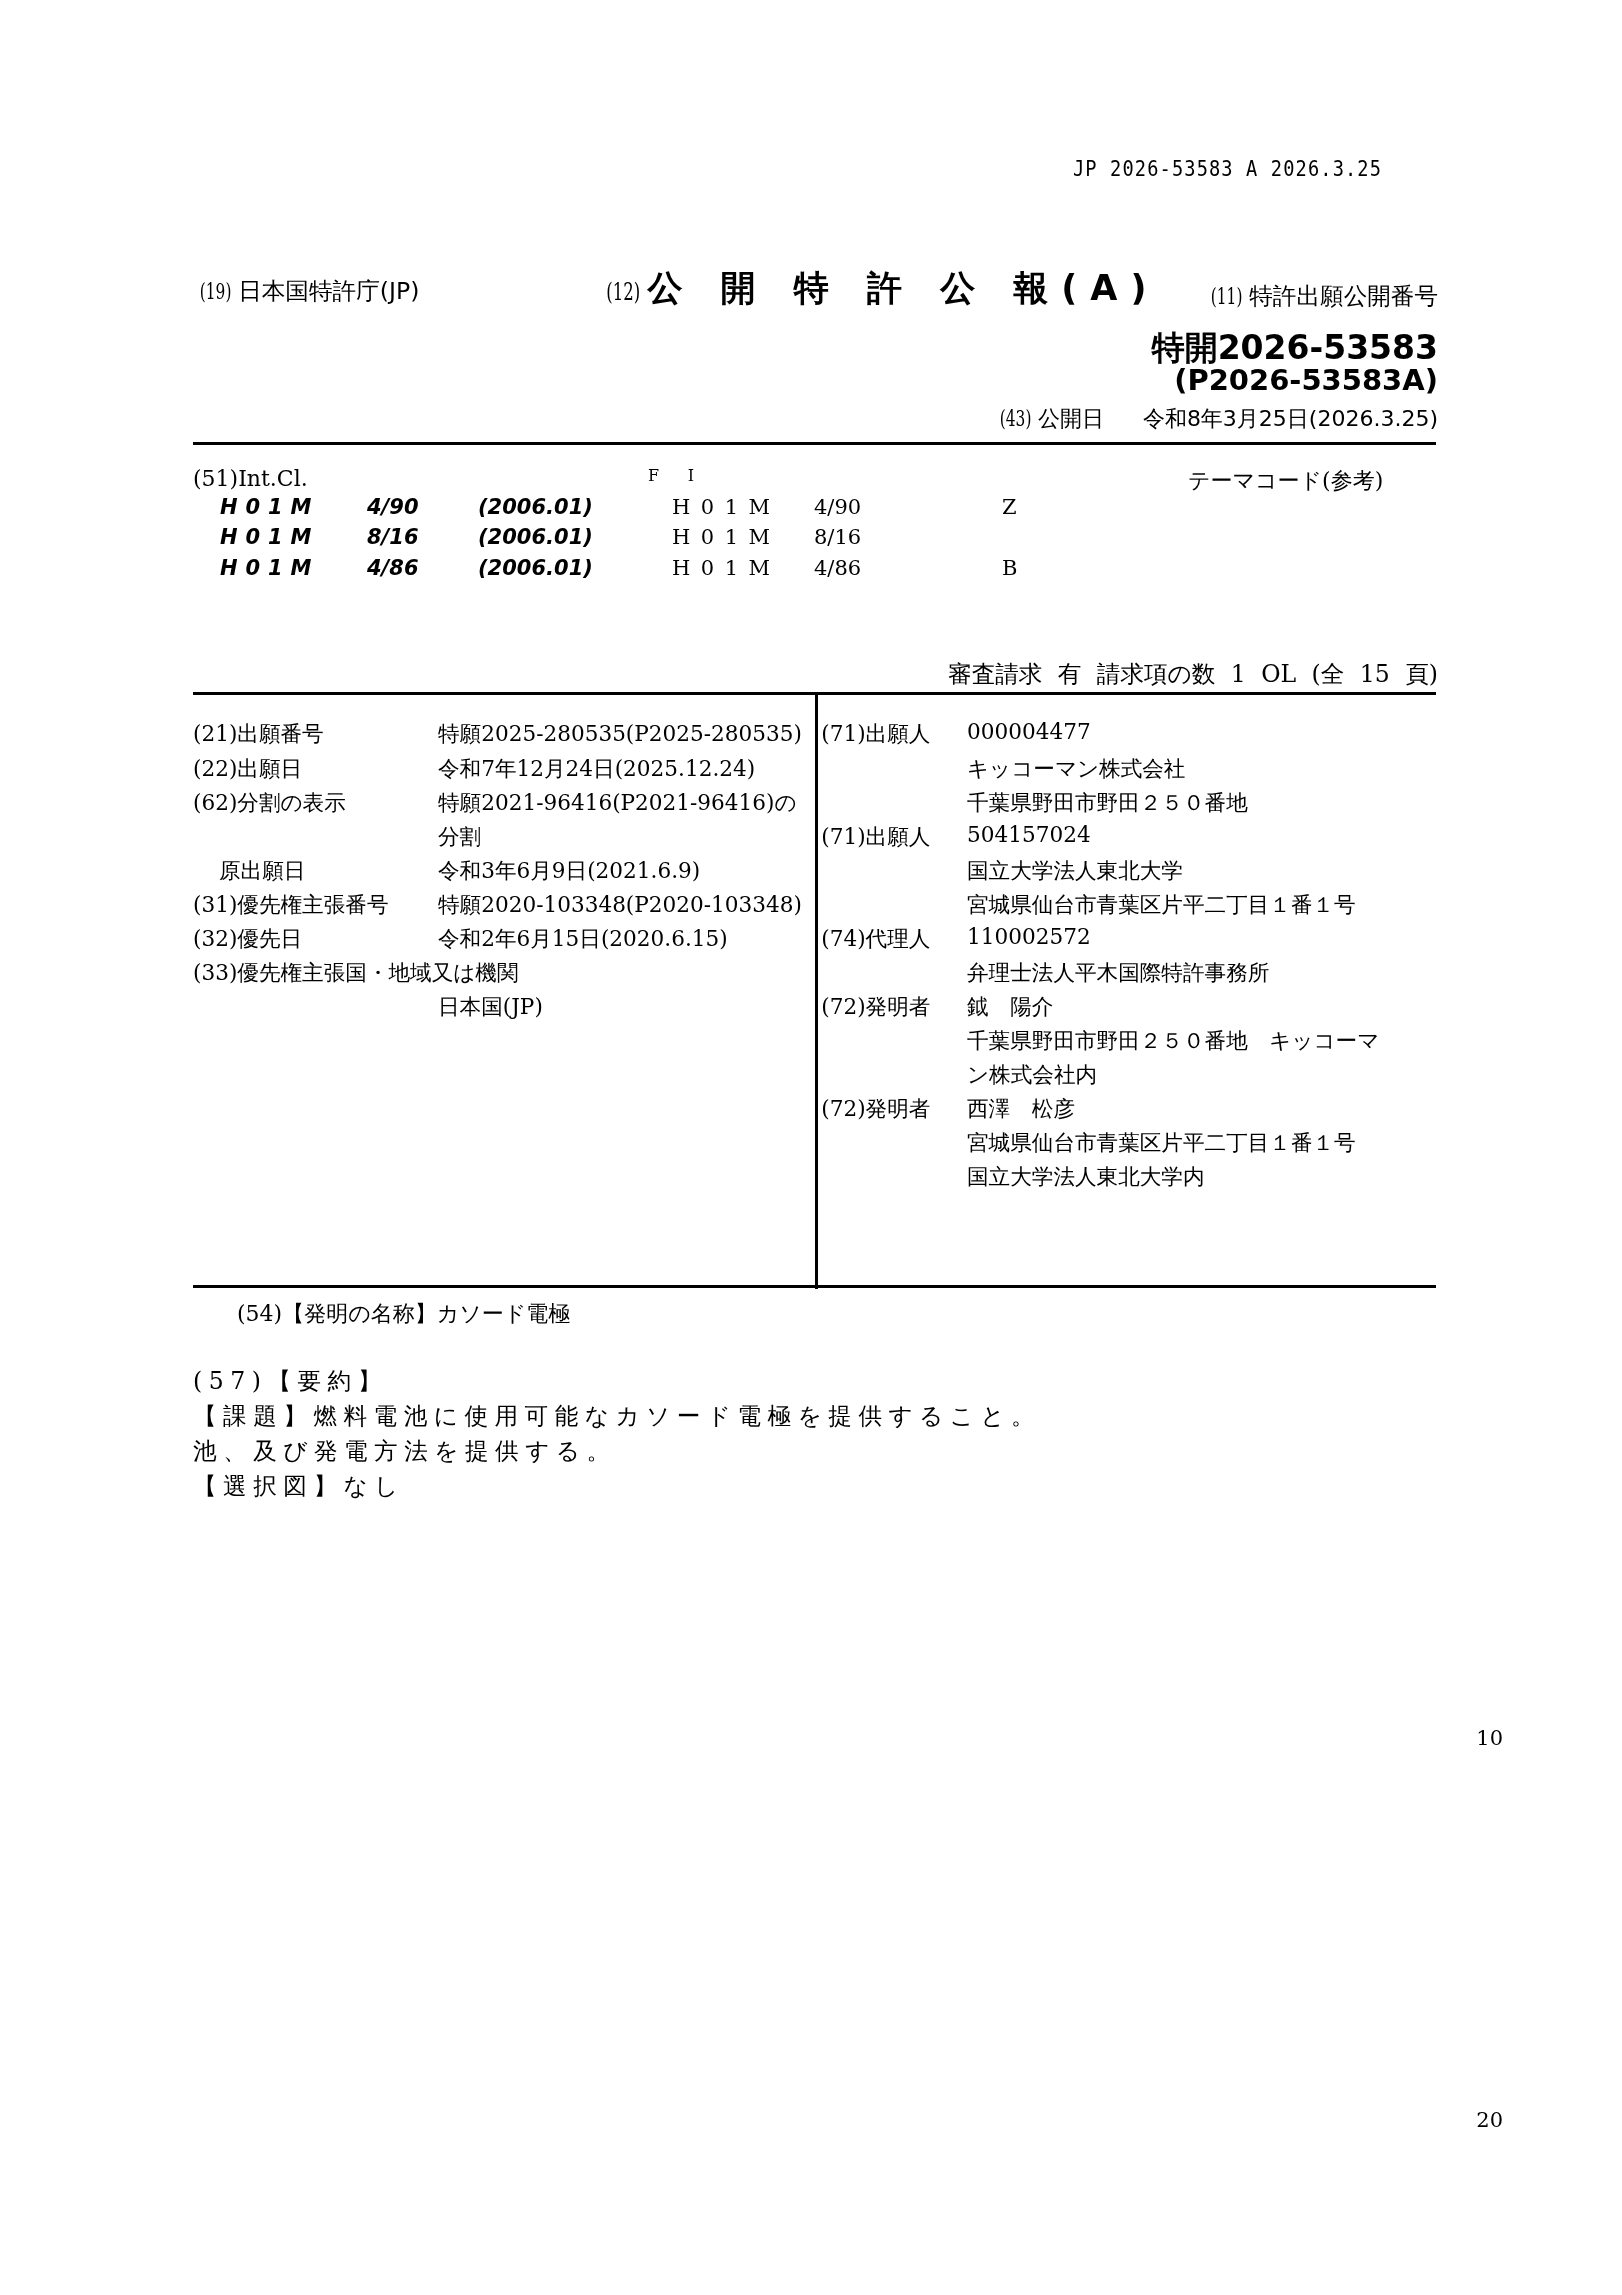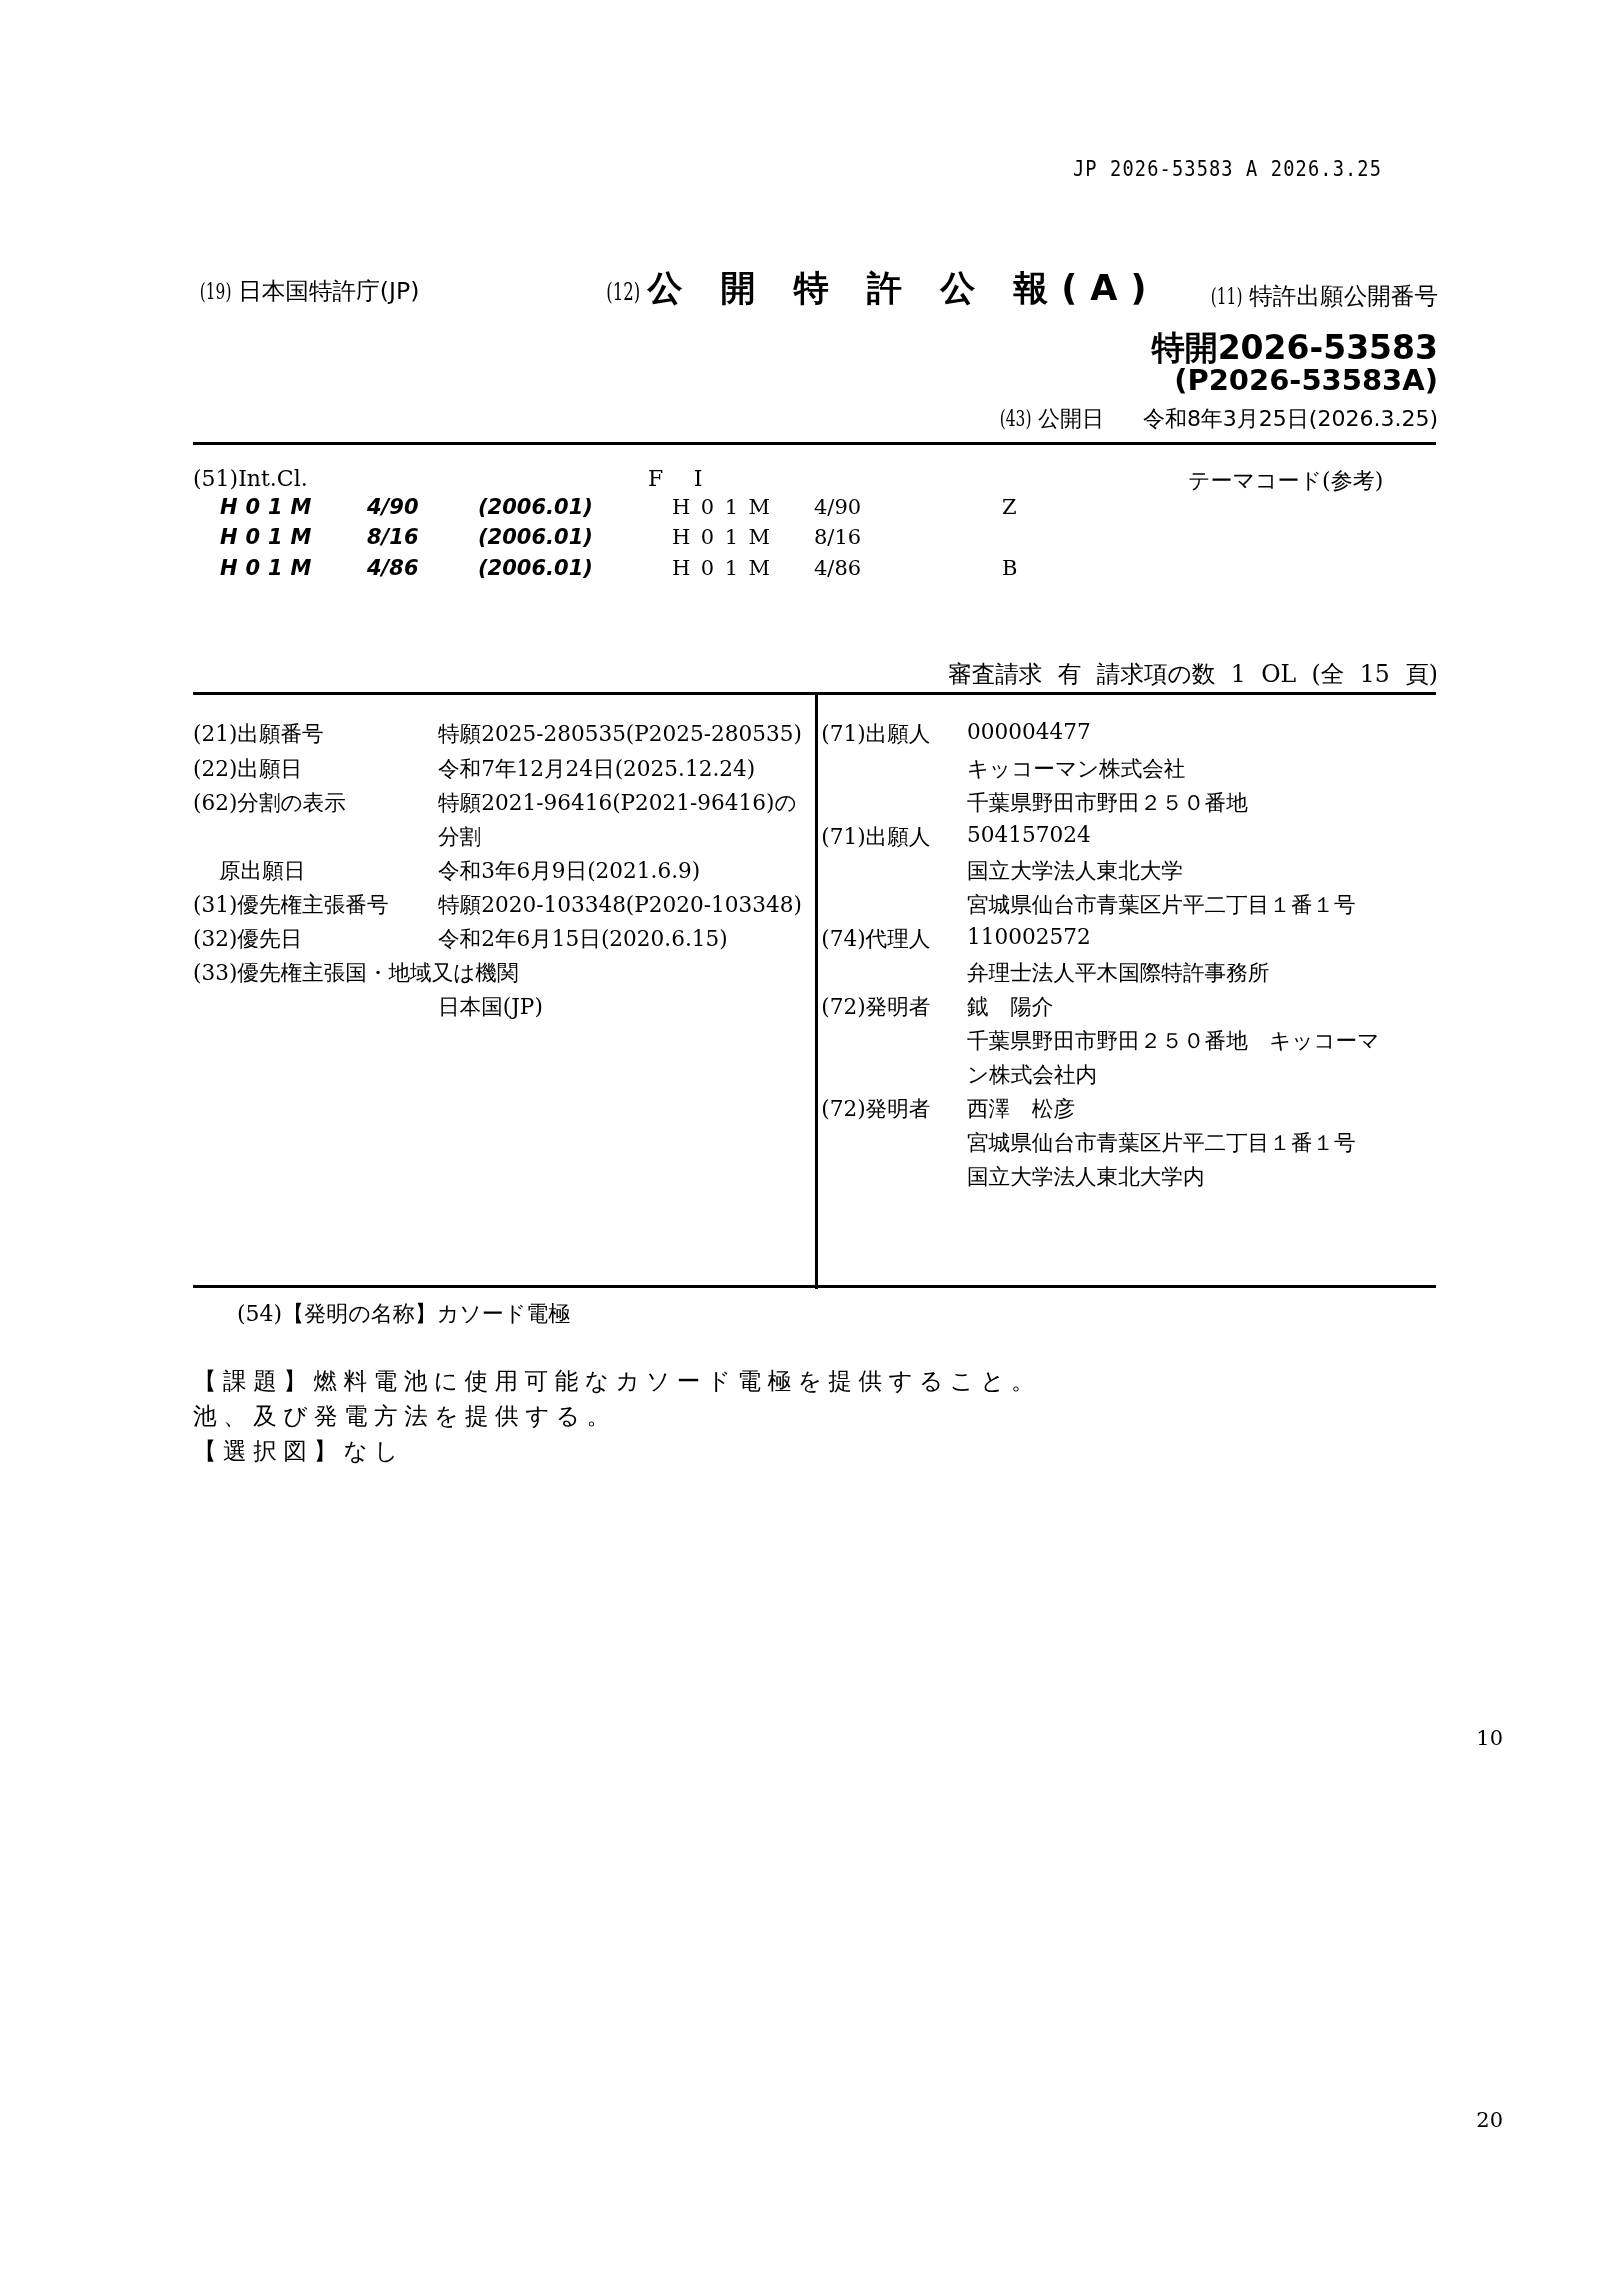--- a/index.html
+++ b/index.html
@@ -16,21 +16,21 @@
   .office .num, .kind .num, .pubno-lbl .num, .pubdate .num { font-size: 22px; transform: scaleX(0.7); display: inline-block; }
   .kind { left: 599px; top: 265px; font-size: 35px; font-weight: bold; letter-spacing: 13px; }
   .kind .num { letter-spacing: 0; font-weight: normal; font-size: 23.6px; }
   .pubno-lbl { right: 185px; top: 280px; font-size: 23.6px; }
   .pubno { right: 185px; top: 326px; font-size: 33px; font-weight: bold; }
   .pubno-p { right: 185px; top: 363px; font-size: 29px; font-weight: bold; }
   .pubdate { right: 185px; top: 404px; font-size: 22px; }
   .pubdate .lbl { margin-right: 39px; }
 
   .ipc-head { left: 193px; top: 466px; font-size: 22px; }
-  .fi-head { left: 648px; top: 466px; font-size: 22px; letter-spacing: 11.8px; }
+  .fi-head { left: 648px; top: 466px; font-size: 16px; letter-spacing: 11.8px; }
   .theme-head { left: 1188px; top: 466px; font-size: 22px; }
   .ipc-row { position: absolute; left: 220px; font-size: 21px; height: 30px; width: 1243px; }
   .ipc-row span { position: absolute; top: 0; white-space: nowrap; }
   .ipc-class { left: 0; font-style: italic; font-weight: bold; letter-spacing: 7.9px; font-family: "DejaVu Sans", sans-serif; }
   .ipc-group { left: 147px; font-style: italic; font-weight: bold; font-family: "DejaVu Sans", sans-serif; }
   .ipc-ver { left: 258px; font-style: italic; font-weight: bold; font-family: "DejaVu Sans", sans-serif; }
   .fi-class { left: 452px; letter-spacing: 10.5px; }
   .fi-group { left: 594px; }
   .fi-flag { left: 782px; }
 
@@ -207,20 +207,21 @@
         <span class="bib-val" style="left:149px;">国立大学法人東北大学内</span>
       </div>
   </div>
 </div>
 
 <div class="rule" style="left:193px; top:1285px; width:1243px; height:3.3px;"></div>
 
 <div class="abs title-line serif">(54)【発明の名称】カソード電極</div>
 
 <div class="abstract serif">
+  <div>(57)【要約】</div>
   <div>【課題】燃料電池に使用可能なカソード電極を提供すること。</div>
   <div>池、及び発電方法を提供する。</div>
   <div>【選択図】なし</div>
 </div>
 
 <div class="abs lineno serif" style="top:1726px;">10</div>
 <div class="abs lineno serif" style="top:2108px;">20</div>
 
 
 </body></html>

